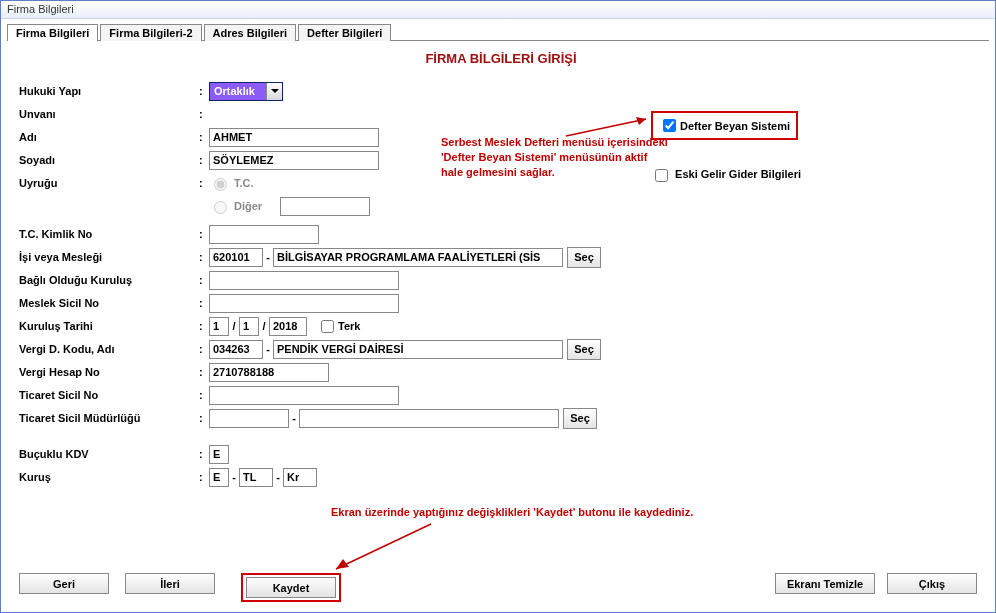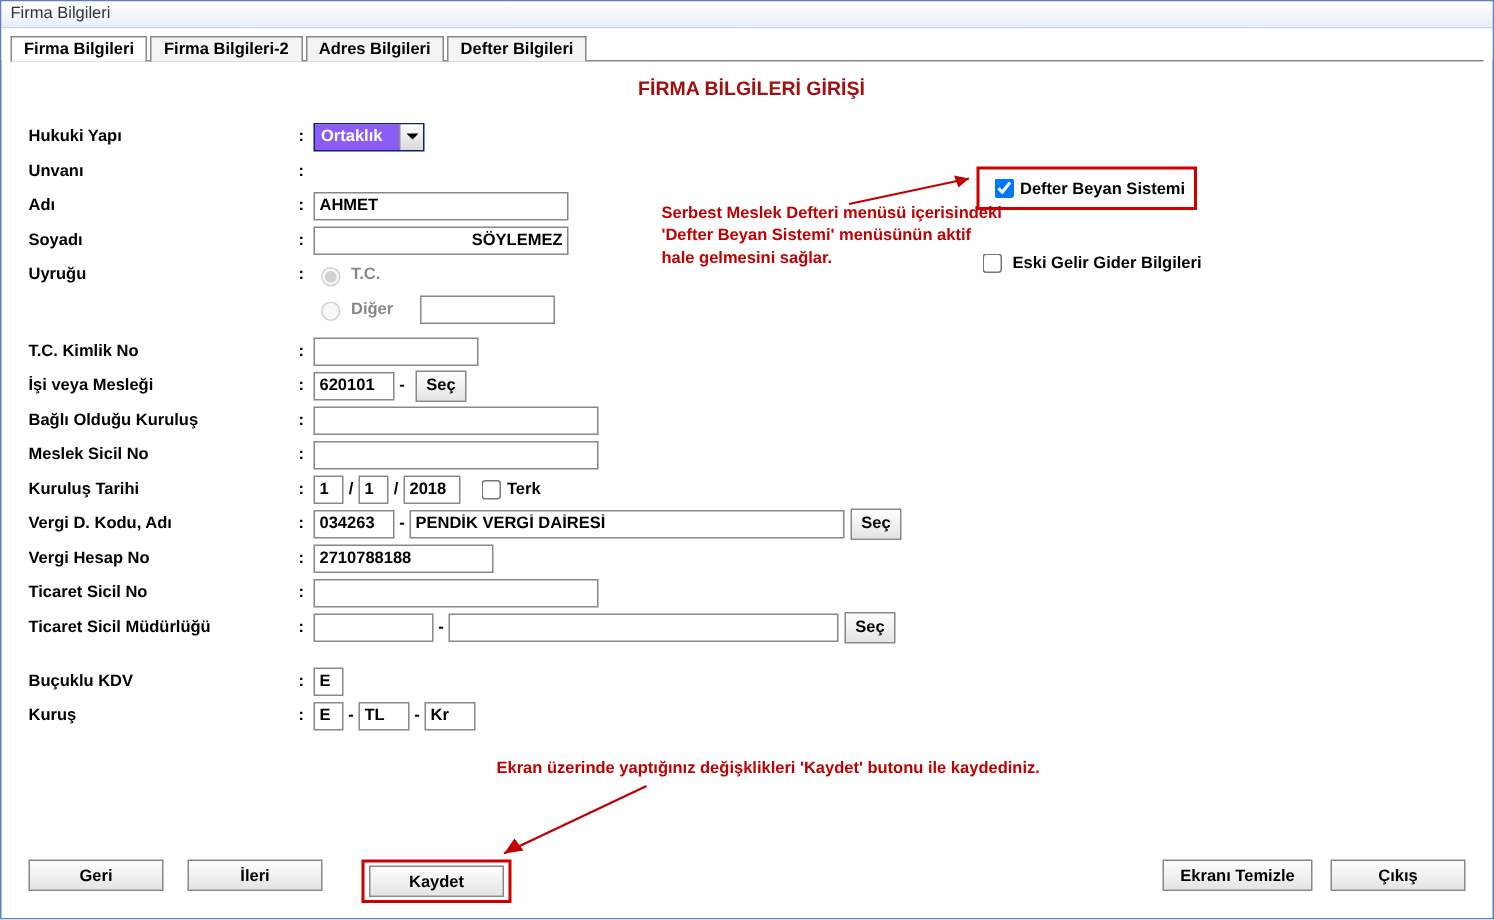--- a/index.html
+++ b/index.html
@@ -208,21 +208,21 @@
 
     <div class="row">
       <div class="lbl">Adı</div>
       <div class="colon">:</div>
       <input class="field" style="width: 170px;" value="AHMET">
     </div>
 
     <div class="row">
       <div class="lbl">Soyadı</div>
       <div class="colon">:</div>
-      <input class="field" style="width: 170px; text-align: right;" value="SÖYLEMEZ">
+      <input class="field" style="width: 170px;" value="SÖYLEMEZ">
     </div>
 
     <div class="row">
       <div class="lbl">Uyruğu</div>
       <div class="colon">:</div>
       <input type="radio" disabled="" checked="" style="">
       <span class="radio-lbl">T.C.</span>
     </div>
     <div class="row">
       <div class="lbl"></div>
@@ -236,20 +236,21 @@
       <div class="lbl">T.C. Kimlik No</div>
       <div class="colon">:</div>
       <input class="field" style="width: 110px;" value="">
     </div>
 
     <div class="row">
       <div class="lbl">İşi veya Mesleği</div>
       <div class="colon">:</div>
       <input class="field" style="width: 54px;" value="620101">
       <span class="sep">-</span>
+      <input class="field" style="width: 290px;" value="BİLGİSAYAR PROGRAMLAMA FAALİYETLERİ (SİS">
       <button class="btn sec">Seç</button>
     </div>
 
     <div class="row">
       <div class="lbl">Bağlı Olduğu Kuruluş</div>
       <div class="colon">:</div>
       <input class="field" style="width: 190px;" value="">
     </div>
 
     <div class="row">

